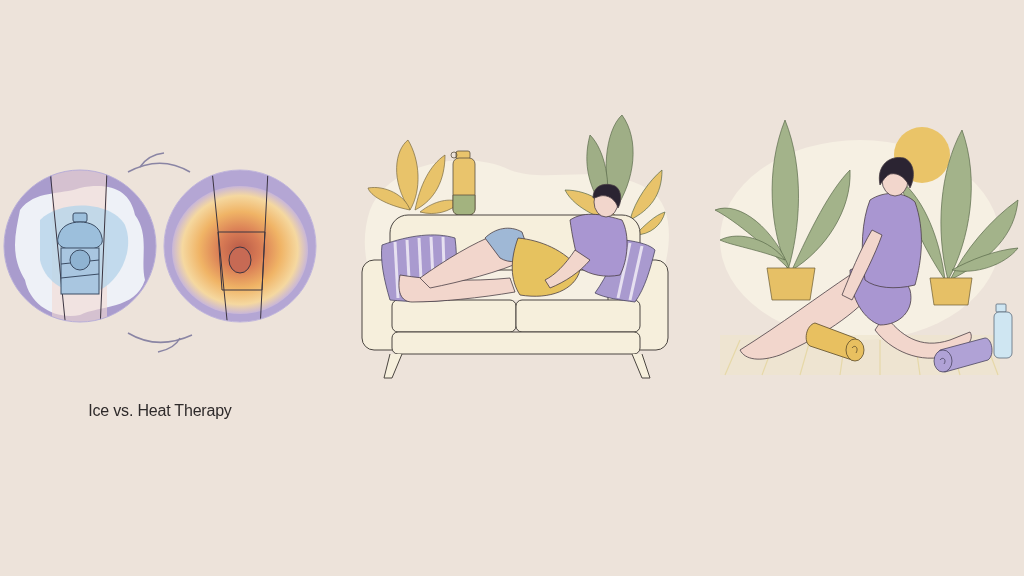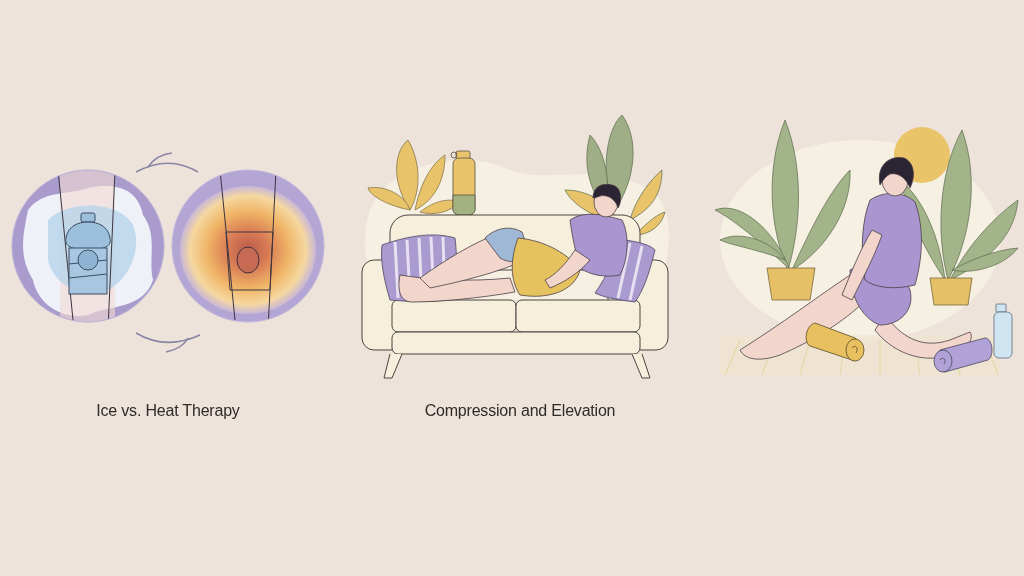--- a/index.html
+++ b/index.html
@@ -16,21 +16,21 @@
     color: #2e2a2a;
     text-align: center;
     white-space: nowrap;
     letter-spacing: -0.2px;
   }
   svg { position: absolute; overflow: visible; }
 </style>
 </head>
 <body>
 
-<div class="panel" style="left:8px;top:140px;width:340px;height:220px;text-decoration:underline;">
+<div class="panel" style="left:0;top:140px;width:340px;height:220px;text-decoration:underline;">
   <svg width="340" height="220" viewBox="0 0 340 220" style="left:0;top:0;">
     <defs>
       <clipPath id="c1">
           <circle cx="80" cy="106" r="76"></circle>
         </clipPath>
       <clipPath id="c2">
           <circle cx="240" cy="106" r="76"></circle>
         </clipPath>
       <radialGradient id="heat" cx="50%" cy="50%" r="50%">
         <stop offset="0%" stop-color="#b85a48"></stop>
@@ -149,21 +149,20 @@
       <path d="M168 128 C190 130 215 140 230 160 C225 180 200 190 170 185 C160 170 160 150 168 128Z" fill="#e6c25f"></path>
 
       <path d="M220 110 C235 100 255 105 272 110 C280 125 278 150 270 165 C255 168 240 165 230 158 C225 140 222 125 220 110Z" fill="#a996d1"></path>
 
       <path d="M225 140 C215 155 205 165 195 170 L200 178 C215 172 230 162 240 150Z" fill="#f2d6cc"></path>
 
       <ellipse cx="256" cy="92" rx="12" ry="15" fill="#f2d6cc"></ellipse>
       <path d="M243 88 C243 75 255 72 265 76 C272 80 272 92 268 98 C266 90 258 84 250 86 C247 87 245 88 243 88Z" fill="#2b2432"></path>
     </g>
   </svg>
-  <div class="caption" style="left:40px;top:292px;width:260px;">Compression and Elevation</div>
 </div>
 
 <div class="panel" style="left:700px;top:110px;width:324px;height:280px;">
   <svg width="324" height="280" viewBox="0 0 324 280" style="left:0;top:0;">
 
     <ellipse cx="160" cy="130" rx="140" ry="100" fill="#f6f0e3"></ellipse>
 
     <g stroke="#e6d8a8" stroke-width="1.2">
       <path d="M20 245 L300 245" stroke="#efe6cc" stroke-width="40" opacity="0.6"></path>
       <line x1="40" y1="230" x2="25" y2="265"></line>

